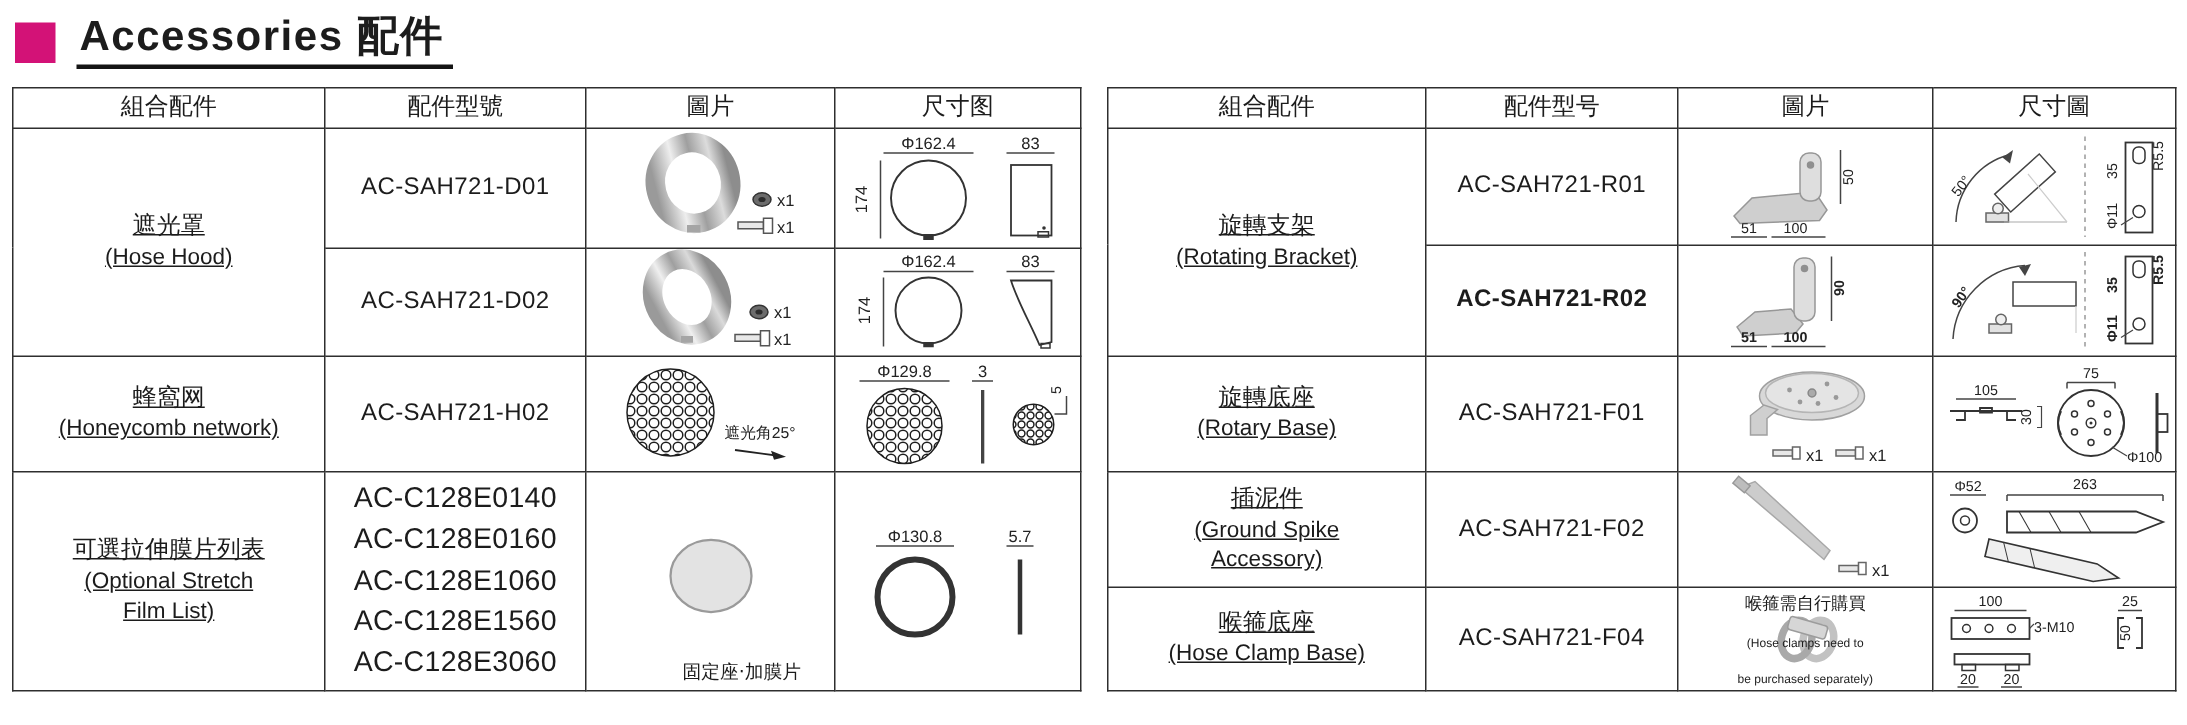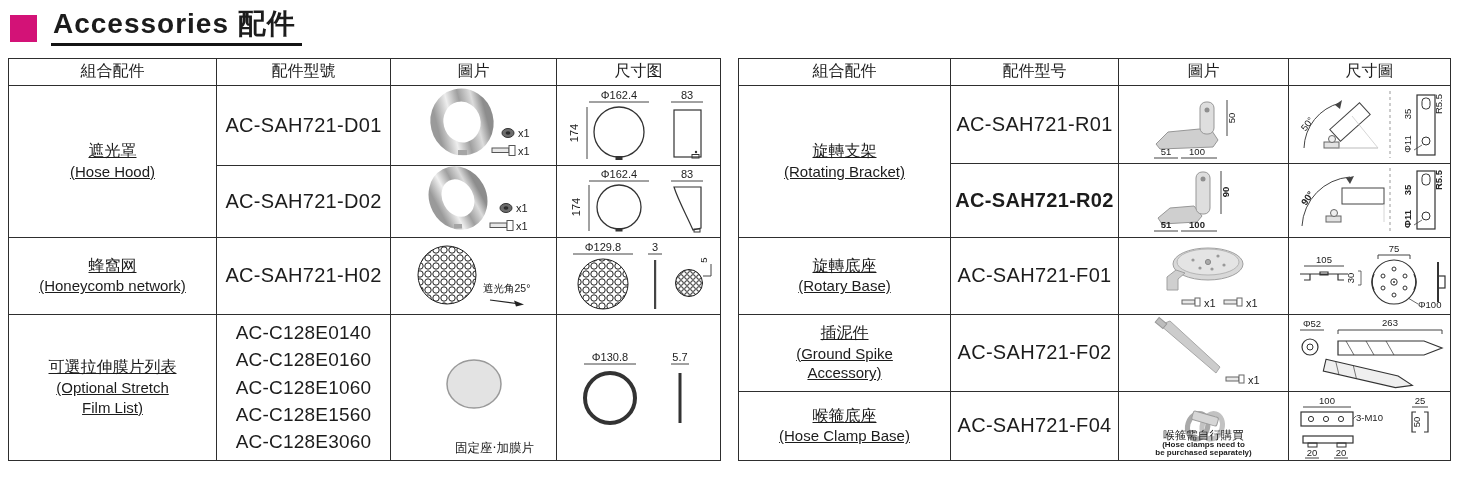--- a/index.html
+++ b/index.html
@@ -8,27 +8,27 @@
   .title-row{display:flex;align-items:center;margin:9px 0 0 10px;}
   .title-square{width:27px;height:27px;margin-top:3px;}
   .title-text{margin-left:14px;font-size:28px;font-weight:bold;letter-spacing:1px;
     border-bottom:3px solid #141414;padding:0 6px 3px 2px;line-height:1.1;}
   .tables{display:flex;gap:17px;margin:12px 0 0 8px;}
   table{border-collapse:collapse;table-layout:fixed;background:#fff;}
   td,th{border:1.5px solid #2e2e2e;padding:0;text-align:center;vertical-align:middle;overflow:hidden;}
   th{font-weight:normal;font-size:16px;height:26px;}
   .name-cell{font-size:16px;line-height:1.3;text-decoration:underline;}
   .name-en{font-size:15px;}
-  .model-cell{font-size:20px;letter-spacing:.3px;}
+  .model-cell{font-size:16px;letter-spacing:.3px;}
   .model-list{font-size:19px;line-height:1.44;letter-spacing:.2px;}
   .pic-cell{position:relative;}
   .caption-br{position:absolute;right:22px;bottom:3px;font-size:12.5px;}
   .caption-stack{position:absolute;left:0;right:0;bottom:2px;line-height:1.05;}
   .cap-zh{font-size:11.5px;}
-  .cap-en{font-size:8px;font-weight:bold;}
+  .cap-en{font-size:8px;font-weight:normal;margin-top:16px;}
   svg{display:block;margin:0 auto;}
   svg text{font-family:"Liberation Sans","DejaVu Sans",sans-serif;fill:#222;}
   .dim{font-size:11px;}
   .dim-s{font-size:9.5px;}
   .qty{font-size:11px;}
 </style>
 </head>
 <body>
 
 <div class="page">

